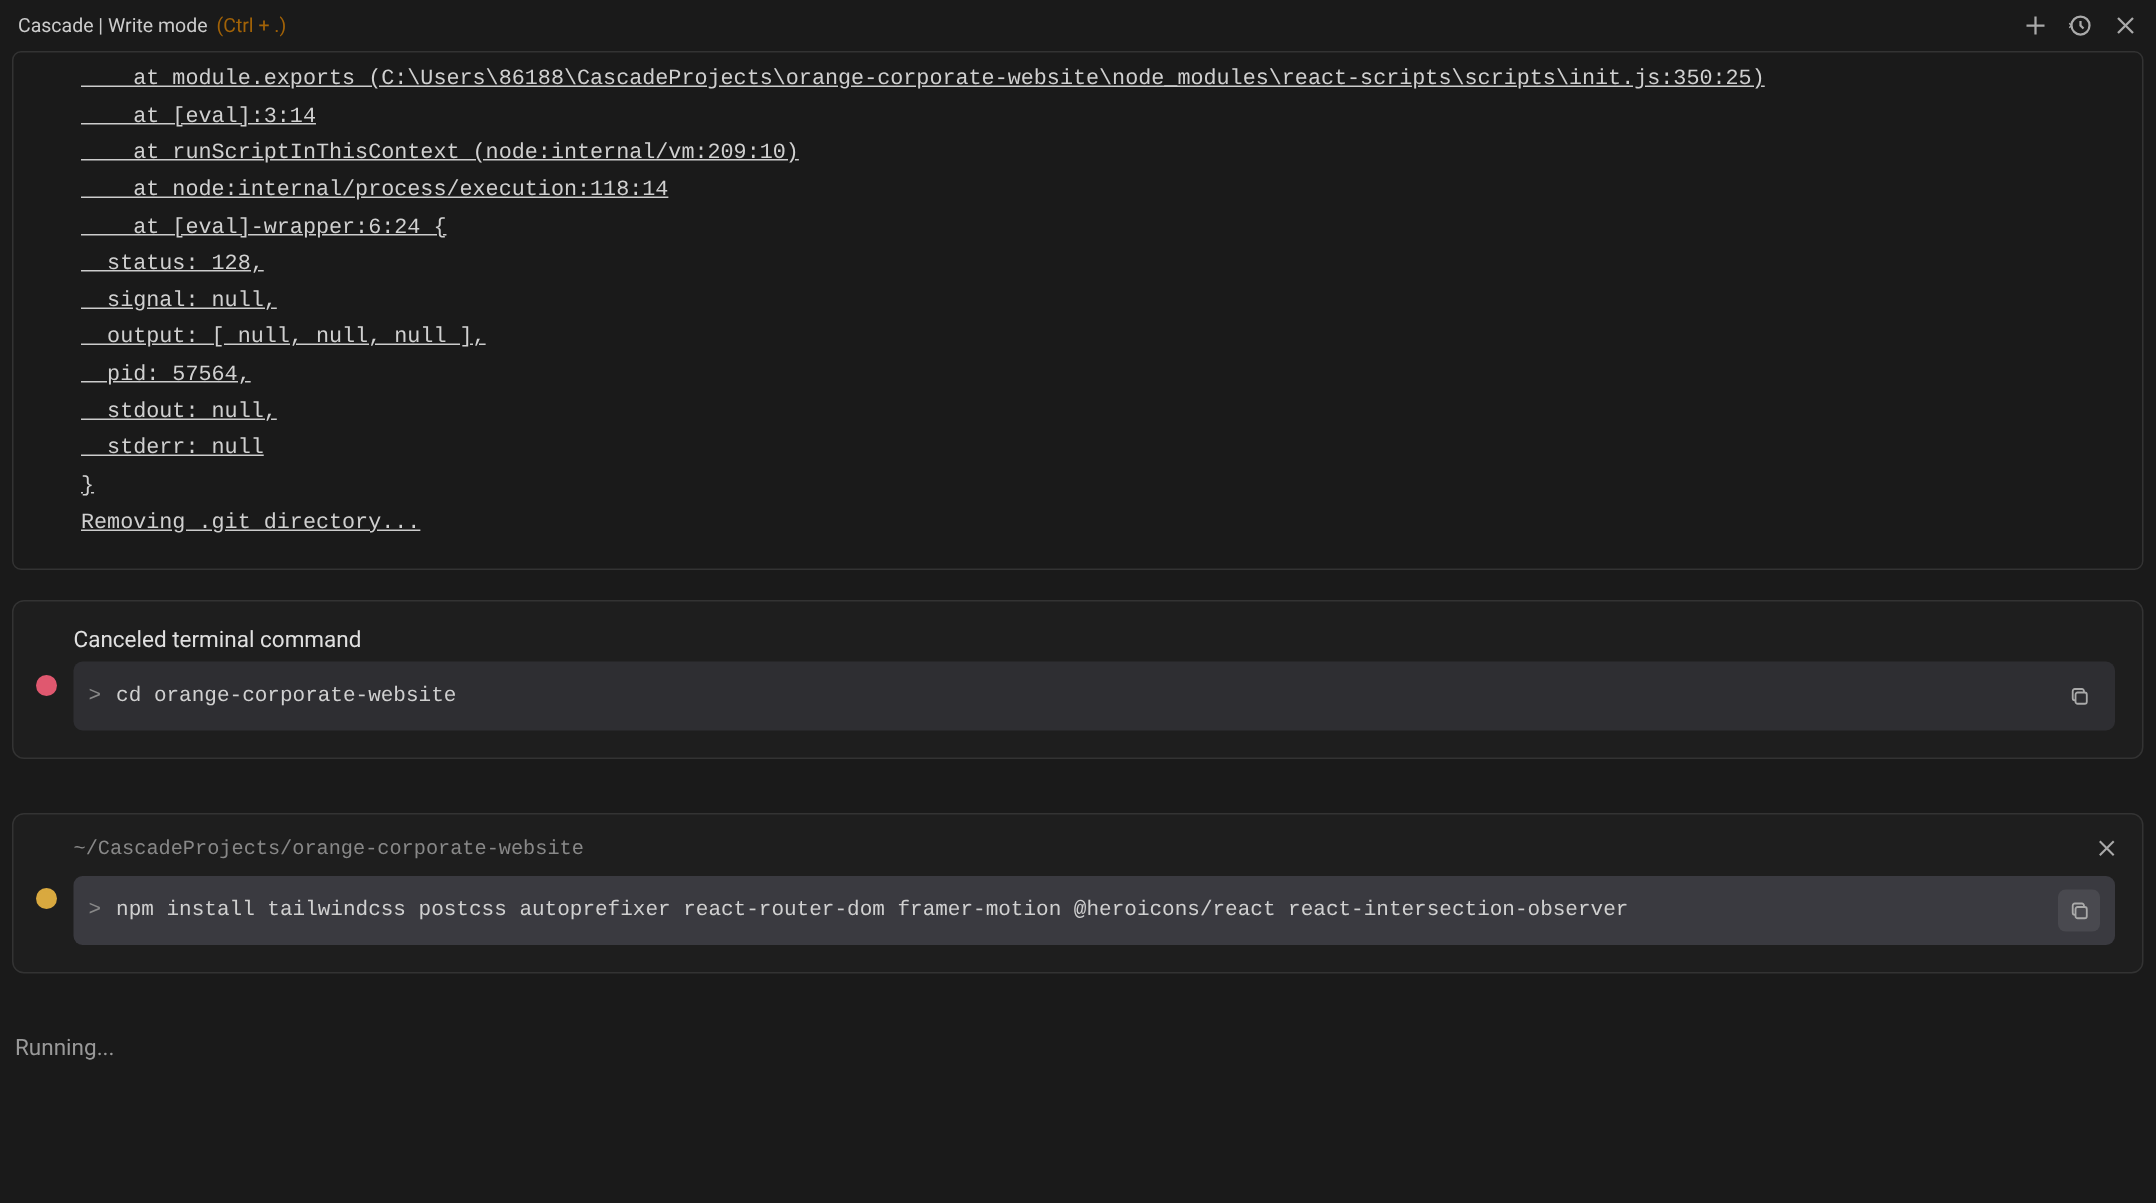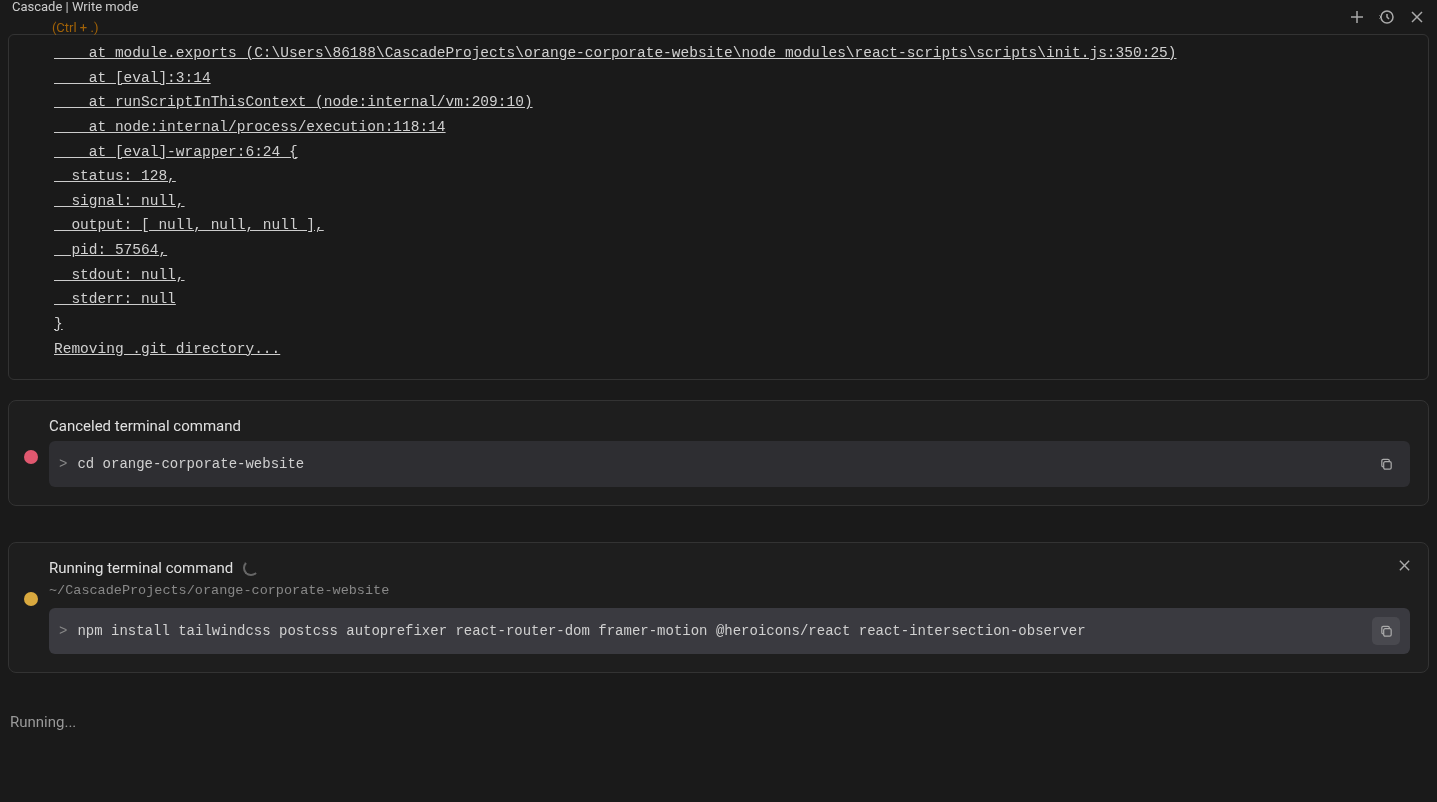--- a/index.html
+++ b/index.html
@@ -18,21 +18,20 @@
     justify-content: space-between;
     padding: 6px 12px;
     height: 34px;
   }
   .header-left {
     display: flex;
     align-items: center;
     gap: 6px;
     color: #cccccc;
     font-size: 13px;
-    flex-direction: column;
   }
   .header-shortcut {
     color: #a16207;
   }
   .header-right {
     display: flex;
     align-items: center;
     gap: 14px;
   }
   .header-icon {
@@ -231,24 +230,20 @@
 
 
   <div class="command-block">
     <div class="close-x">
       <svg width="13" height="13" viewBox="0 0 14 14" fill="none" stroke="currentColor" stroke-width="1.5">
           <line x1="2" y1="2" x2="12" y2="12"></line>
           <line x1="12" y1="2" x2="2" y2="12"></line>
         </svg>
     </div>
     <div class="status-dot yellow"></div>
-    <div class="command-header">
-      <span>Running terminal command</span>
-      <div class="spinner"></div>
-    </div>
     <div class="command-path">~/CascadeProjects/orange-corporate-website</div>
     <div class="command-row highlight">
       <span class="command-prompt">&gt;</span>
       <span class="command-text">npm install tailwindcss postcss autoprefixer react-router-dom framer-motion @heroicons/react react-intersection-observer</span>
       <div class="copy-btn">
         <svg width="15" height="15" viewBox="0 0 16 16" fill="none" stroke="currentColor" stroke-width="1.3">
             <rect x="5" y="5" width="8" height="8" rx="1.5"></rect>
             <path d="M11 5 V4 a1.5 1.5 0 0 0 -1.5 -1.5 H4.5 A1.5 1.5 0 0 0 3 4 v5 a1.5 1.5 0 0 0 1.5 1.5 H5"></path>
           </svg>
       </div>

